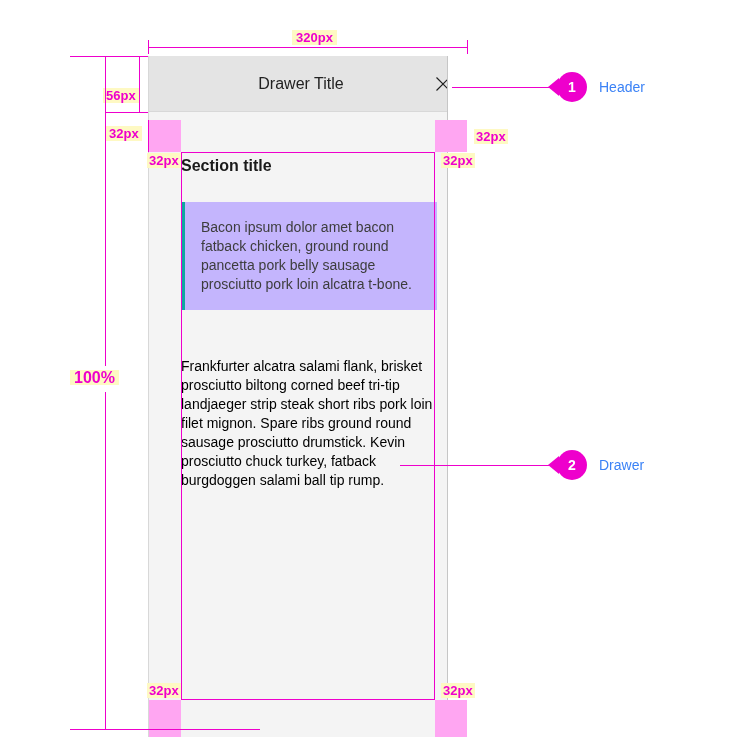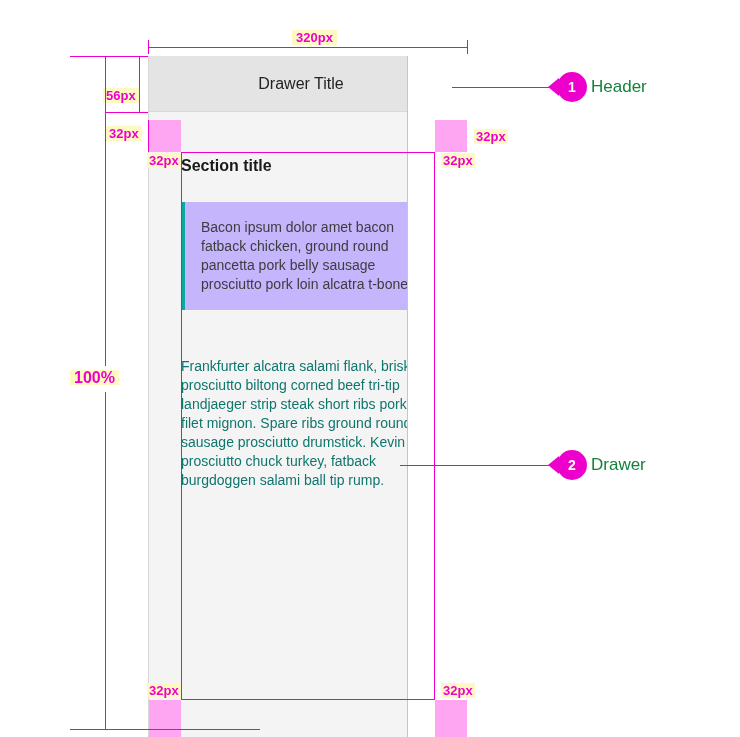--- a/index.html
+++ b/index.html
@@ -37,21 +37,21 @@
     background: transparent;
     pointer-events: none;
   }
   .pink-block { position: absolute; background: #ffa6f2; }
 
   
   #drawer {
     position: absolute;
     left: 148px;
     top: 56px;
-    width: 260px;
+    width: 300px;
     height: 681px;
     background: #f4f4f4;
     border-left: 1px solid #d8d8d8;
     border-right: 1px solid #c6c6c6;
     overflow: hidden;
     padding-left: 24px;
   }
   #drawer-header {
     position: absolute;
     left: 0; top: 0;
@@ -116,21 +116,21 @@
 
   .body-copy {
     position: absolute;
     left: 32px;
     width: 256px;
   }
   .body-copy p {
     margin: 0 0 20px 0;
     font-size: 14px;
     line-height: 19px;
-    color: #0f766e;
+    color: #000000;
     font-family: "Liberation Sans", sans-serif;
   }
 
   
   #scroll-track {
     position: absolute;
     right: 4px;
     top: 0;
     width: 8px;
     height: 625px;
@@ -165,23 +165,23 @@
     position: absolute;
     left: -9px;
     top: 50%;
     transform: translateY(-50%);
     width: 0; height: 0;
     border-top: 9px solid transparent;
     border-bottom: 9px solid transparent;
     border-right: 11px solid #ee00cc;
   }
   .badge-text {
-    margin-left: 4px;
-    color: #15803d;
-    font-size: 17px;
+    margin-left: 12px;
+    color: #3b82f6;
+    font-size: 14px;
     white-space: nowrap;
     font-family: "Liberation Sans", sans-serif;
   }
 </style>
 </head>
 <body>
 
 <div id="stage">
 
   <div id="drawer">

